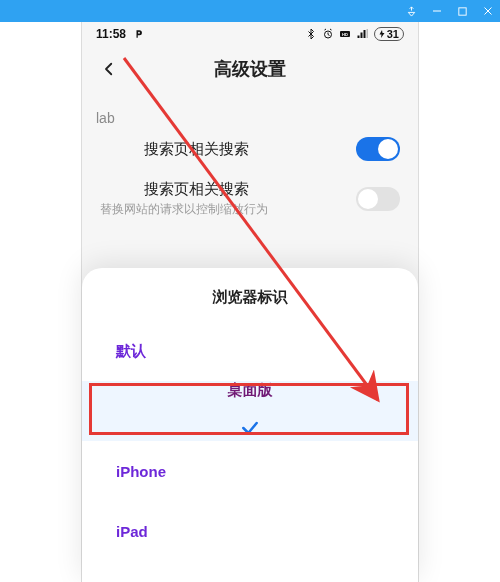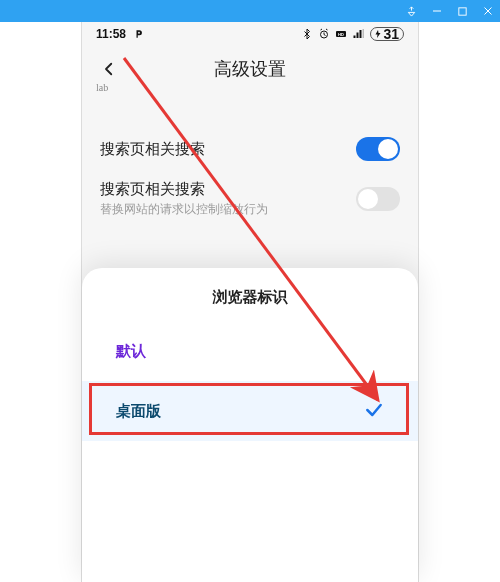--- a/index.html
+++ b/index.html
@@ -59,69 +59,68 @@
     font-size: 12px;
     font-weight: 600;
     color: #111;
   }
   .statusbar .left { display:flex; align-items:center; gap:8px; }
   .statusbar .right { display:flex; align-items:center; gap:5px; }
   .statusbar .right svg { display:block; }
   .battery-pill {
     display:flex; align-items:center; gap:2px;
     border:1px solid #555; border-radius:8px;
-    padding:0 4px; height:14px; font-size:14px; font-weight:600;
+    padding:0 4px; height:14px; font-size:11px; font-weight:600;
   }
 
   
   .page-header {
     display:flex;
     align-items:center;
     height: 46px;
     position: relative;
     padding: 0 12px;
   }
   .back {
     width:30px; height:30px;
     display:flex; align-items:center; justify-content:center;
   }
   .page-title {
     position:absolute;
     left:0; right:0;
     text-align:center;
     font-size:18px;
-    font-weight:400;
+    font-weight:700;
     color:#222;
     pointer-events:none;
   }
 
   .badge {
     position:absolute;
     left: 14px;
-    top: 60px;
-    font-size: 10px;
+    top: 88px;
+    font-size: 14px;
     color: #8a8a8a;
-    font-family: Liberation Serif, serif;
   }
 
   
   .settings {
     position:absolute;
     top: 104px;
     left:0; right:0;
     padding: 0 18px;
   }
   .row {
     display:flex;
     align-items:center;
     justify-content:space-between;
     min-height: 46px;
     padding: 8px 0;
   }
-  .row .label-main { font-size:15px; color:#222; font-weight:500;}
+  .row .label-main { font-size:15px; color:#222; font-weight:500;margin-left:44px;}
   .row .label-sub { font-size:12px; color:#9b9b9b; margin-top:2px; }
   .switch {
     width:44px; height:24px; border-radius:12px;
     position:relative;
   }
   .switch::after{
     content:""; position:absolute; top:2px; width:20px; height:20px;
     background:#fff; border-radius:50%;
   }
   .switch.on{ background:#1a73e8; }
@@ -153,21 +152,22 @@
     align-items:center;
     justify-content:space-between;
     height: 60px;
     padding: 0 34px;
     font-size:15px;
     font-weight:700;
     color:#6d28d9;
   }
   .sheet-item.selected {
     background:#eef6ff;
-    color:#0c4a6e;
+    color:#701a75;
+    flex-direction:column;
   }
   .sheet-item.selected .check { display:block; }
   .check{ display:none; }
 
   
   .highlight-frame {
     position:absolute;
     border: 3px solid #e53935;
     box-sizing: border-box;
     pointer-events:none;
@@ -278,20 +278,28 @@
 
         </div>
         <div class="sheet-item selected">
           <span>桌面版</span>
           <span class="check">
             <svg width="20" height="20" viewBox="0 0 24 24" fill="none" stroke="#1a73e8" stroke-width="3" stroke-linecap="round" stroke-linejoin="round">
                 <polyline points="4 12 10 18 20 6"></polyline>
               </svg>
           </span>
         </div>
+        <div class="sheet-item">
+          <span>iPhone</span>
+
+        </div>
+        <div class="sheet-item">
+          <span>iPad</span>
+
+        </div>
       </div>
 
     </div>
 
     <svg class="arrow" style="left:0;top:0;" width="500" height="560" viewBox="0 0 500 560">
       <defs>
         <marker id="ah" markerWidth="12" markerHeight="12" refX="9" refY="5" orient="auto">
           <path d="M0 0 L10 5 L0 10 L3 5 z" fill="#e53935"></path>
         </marker>
       </defs>

